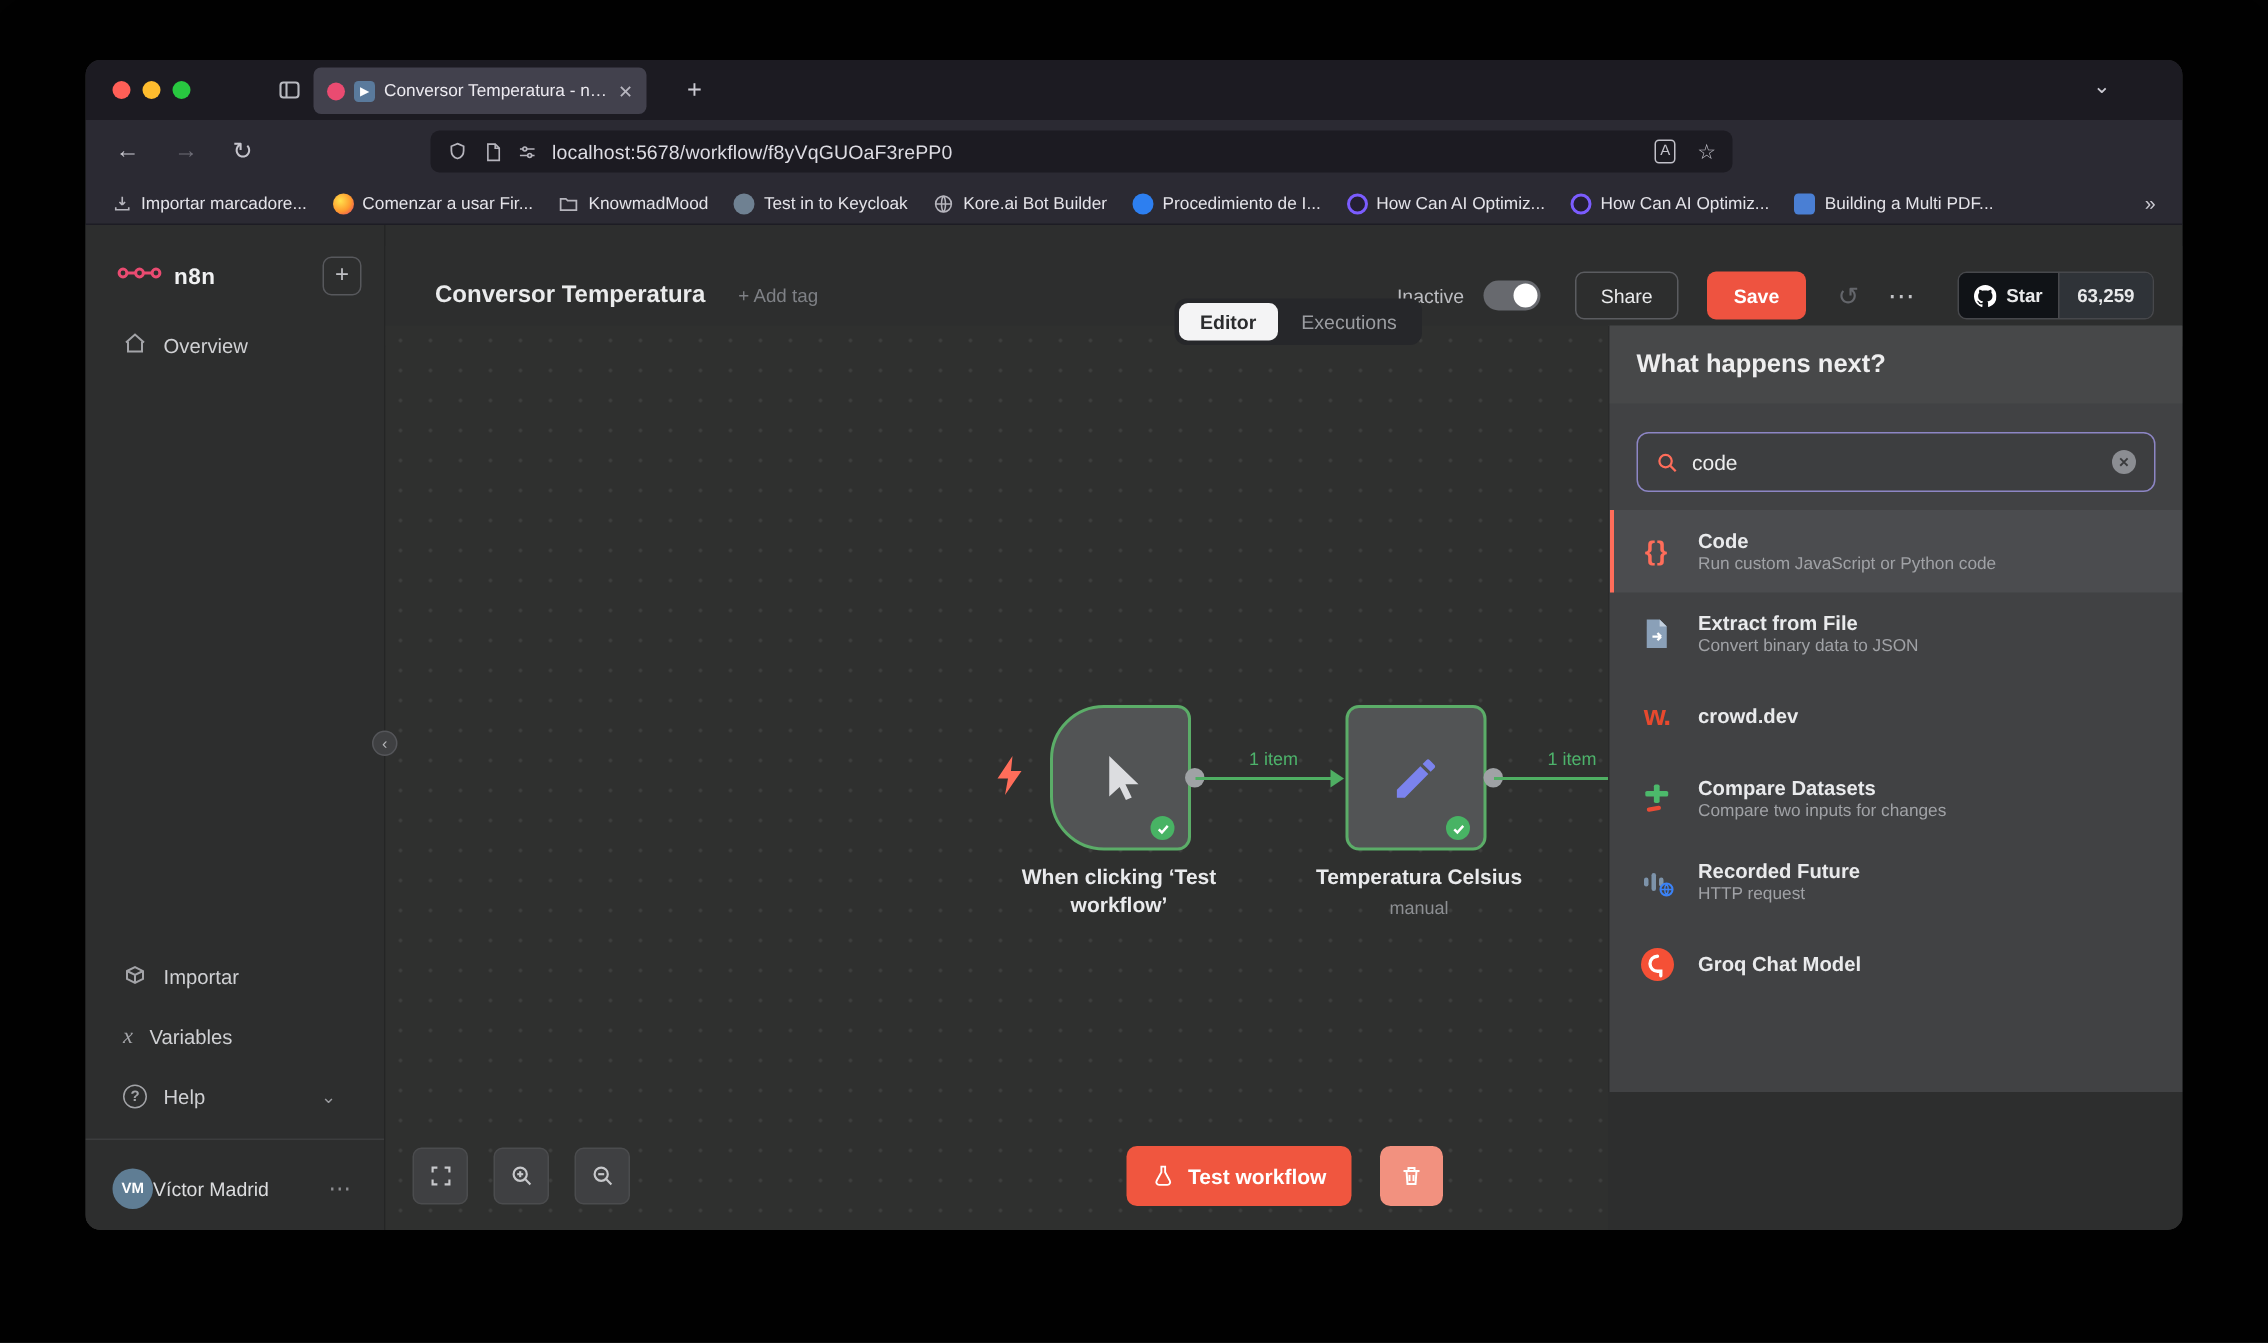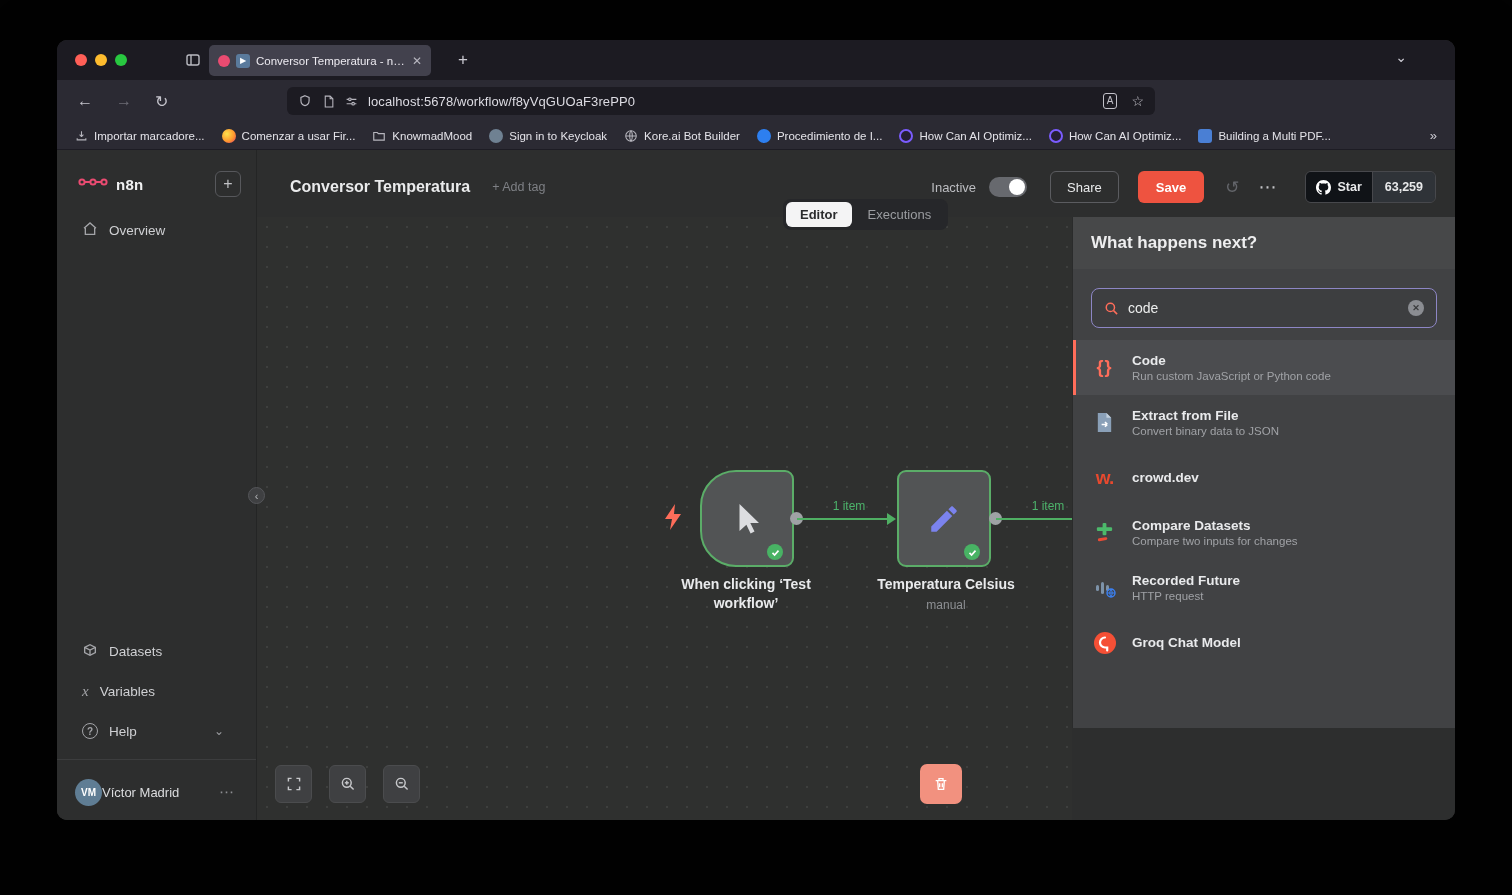--- a/index.html
+++ b/index.html
@@ -61,21 +61,21 @@
   .side-bottom{position:absolute;left:0;right:0;bottom:0;padding-bottom:4px}
   .help-chev{margin-left:auto;margin-right:32px;color:#9a9b9f;font-size:12px}
   .side-div{height:1px;background:#3c3d3e;margin:8px 0}
   .user-row{display:flex;align-items:center;gap:0;height:48px;padding-left:18px}
   .avatar{width:27px;height:27px;border-radius:50%;background:#5f7d94;color:#fff;font-size:10px;font-weight:700;display:grid;place-items:center}
   .uname{font-size:13px;color:#dcdddf}
   .udots{margin-left:auto;margin-right:22px;color:#8d8e92;font-size:15px}
   .italic-x{font-family:"Liberation Serif",serif;font-style:italic;font-size:15px;color:#a3a4a8}
   .q-circle{width:16px;height:16px;border:1.4px solid #a3a4a8;border-radius:50%;color:#a3a4a8;font-size:10px;font-weight:700;display:grid;place-items:center}
 
-  .header{position:absolute;left:200px;top:4px;width:1198px;height:67px;background:#2d2e2e;border-bottom:1px solid #262727;
+  .header{position:absolute;left:200px;top:14px;width:1198px;height:67px;background:#2d2e2e;border-bottom:1px solid #262727;
           display:flex;align-items:center;padding:0 19px 0 33px}
   .wf-title{font-size:16px;font-weight:600;color:#eaebec}
   .add-tag{margin-left:22px;font-size:12.5px;color:#7e8085}
   .hright{margin-left:auto;display:flex;align-items:center;gap:13px}
   .inactive-lbl{font-size:13px;color:#bcbdc1}
   .toggle{width:38px;height:20px;border-radius:10px;background:#67696e;position:relative}
   .toggle .knob{position:absolute;right:2px;top:2px;width:16px;height:16px;border-radius:50%;background:#fff}
   .btn-share{height:32px;padding:0 16px;border:1px solid #5b5c60;border-radius:6px;background:transparent;
              color:#e9eaeb;font-size:13px;display:flex;align-items:center;margin-left:10px}
   .btn-save{height:32px;padding:0 18px;border:none;border-radius:6px;background:#ee5340;color:#fff;
@@ -232,21 +232,21 @@
       <span class="bm">
         <span class="fav">
             <svg width="14" height="14" viewBox="0 0 24 24" fill="none" stroke="#b6b5bd" stroke-width="2">
               <path d="M3 6h6l2 2h10v11H3z"></path>
             </svg>
           </span>
         <span>KnowmadMood</span>
       </span>
       <span class="bm">
         <span class="fav fav-kc"></span>
-        <span>Sign in to Keycloak</span>
+        <span>Test in to Keycloak</span>
       </span>
       <span class="bm">
         <span class="fav">
             <svg width="14" height="14" viewBox="0 0 24 24" fill="none" stroke="#b6b5bd" stroke-width="1.8">
               <circle cx="12" cy="12" r="9"></circle>
               <path d="M3 12h18M12 3c3 3 3 15 0 18M12 3c-3 3-3 15 0 18"></path>
             </svg>
           </span>
         <span>Kore.ai Bot Builder</span>
       </span>
@@ -291,21 +291,21 @@
                 <path d="M5 10v10h14V10"></path>
               </svg></span>
           <span>Overview</span>
         </div>
         <div class="side-bottom">
           <div class="srow">
             <span><svg width="16" height="16" viewBox="0 0 24 24" fill="none" stroke="#a3a4a8" stroke-width="2">
                   <path d="M4 8l8-4 8 4v8l-8 4-8-4z"></path>
                   <path d="M4 8l8 4 8-4M12 12v8"></path>
                 </svg></span>
-            <span>Datasets</span>
+            <span>Importar</span>
           </div>
           <div class="srow">
             <span class="italic-x">x</span>
             <span>Variables</span>
           </div>
           <div class="srow">
             <span class="q-circle">?</span>
             <span>Help</span>
             <span class="help-chev">⌄</span>
           </div>
@@ -408,20 +408,26 @@
             </svg>
         </span>
         <span class="cbtn" style="left:126px">
           <svg width="16" height="16" viewBox="0 0 20 20" fill="none" stroke="#c7c8cb" stroke-width="1.8">
               <circle cx="8.5" cy="8.5" r="5.5"></circle>
               <line x1="12.8" y1="12.8" x2="17" y2="17"></line>
               <line x1="6" y1="8.5" x2="11" y2="8.5"></line>
             </svg>
         </span>
 
+        <span class="btn-test">
+          <svg width="15" height="16" viewBox="0 0 24 24" fill="none" stroke="#fff" stroke-width="2">
+              <path d="M9 2h6M10 2v6l-5 9a3 3 0 0 0 2.7 4.5h8.6A3 3 0 0 0 19 17l-5-9V2"></path>
+            </svg>
+          <span>Test workflow</span>
+        </span>
         <span class="btn-trash">
           <svg width="16" height="16" viewBox="0 0 24 24" fill="none" stroke="#fff" stroke-width="2">
               <path d="M4 7h16M9 7V4h6v3M7 7l1 13h8l1-13"></path>
               <path d="M10 11v6M14 11v6"></path>
             </svg>
         </span>
       </div>
 
       <div class="panel">
         <div class="panel-head">What happens next?</div>

